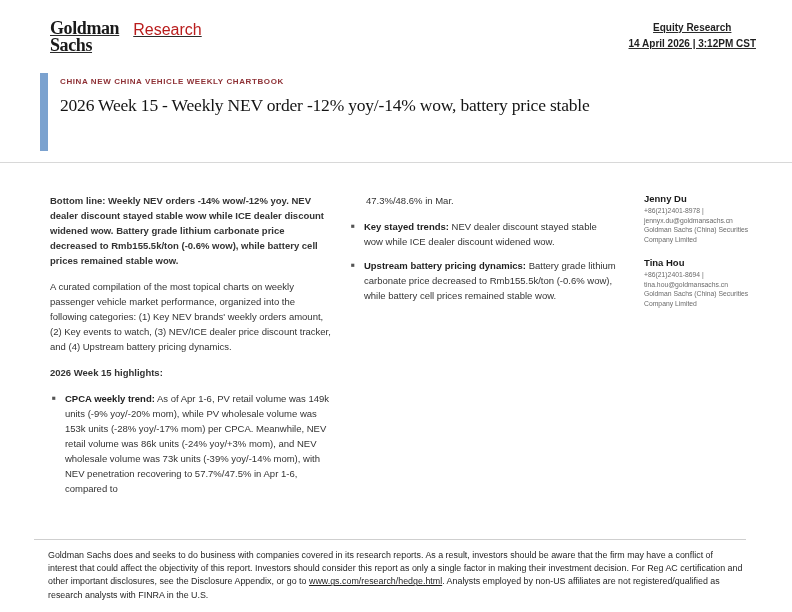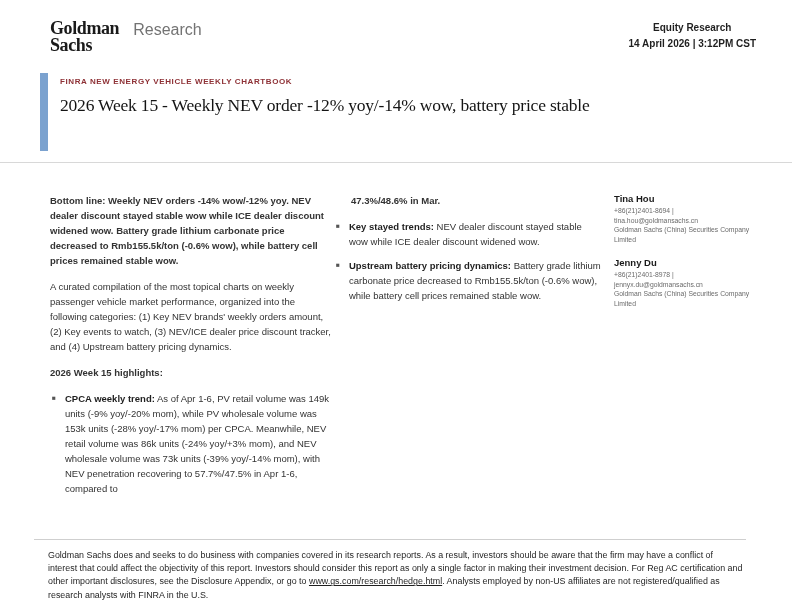--- a/index.html
+++ b/index.html
@@ -10,30 +10,31 @@
     color:#2b2b2b;
     position:relative;
     overflow:hidden;
   }
   .page { width:792px; height:612px; position:relative; }
 
   
   .topbar {
     display:flex; justify-content:space-between; align-items:flex-start;
     padding:20px 36px 0 50px;
+    text-decoration:underline;
   }
   .brand { display:flex; align-items:flex-start; gap:14px; }
   .gs-logo {
     font-family:"Liberation Serif", serif;
     font-weight:bold; font-size:18px; line-height:0.92;
     letter-spacing:-0.4px; color:#1a1a1a;
   }
   .gs-logo span { display:block; }
   .division {
-    font-size:16px; color:#737373; line-height:1; margin-top:2px;
+    font-size:16px; color:#b91c1c; line-height:1; margin-top:2px;
     font-family:"Liberation Sans", sans-serif; font-weight:normal;
   }
   .pub-meta { text-align:center; line-height:1.55; }
   .pub-type { font-size:10px; font-weight:bold; color:#1f1f1f; }
   .pub-date { font-size:10px; font-weight:bold; color:#1f1f1f; }
 
   
   .masthead { display:flex; margin:20px 36px 0 40px; min-height:78px; }
   .accent-bar { width:8px; background:#7ba2cf; flex:0 0 8px; }
   .masthead-text { padding:4px 0 0 12px; }
@@ -44,36 +45,36 @@
   .title {
     font-family:"Liberation Serif", serif;
     font-weight:normal; font-size:17.5px; color:#141414;
     margin-top:9px; letter-spacing:-0.2px;
   }
 
   .rule-full { border:0; border-top:1px solid #d8d8d8; width:100%; margin-top:11px; }
 
   
   .columns {
-    display:flex; padding:30px 36px 0 50px; 
+    display:flex; padding:30px 36px 0 50px; gap:15px;
   }
   .col-1 { width:284px; flex:0 0 284px; }
   .col-2 { width:268px; flex:0 0 268px; }
   .col-3 { flex:1; padding-left:12px; }
   .col p, .col .bullet { font-size:9.5px; line-height:1.58; color:#333; }
   .lead { font-weight:bold; color:#1f1f1f; }
   .col p { margin-bottom:11px; }
   .subhead { font-weight:bold; color:#1f1f1f; margin-bottom:8px; }
   .bullet { display:flex; margin-bottom:9px; }
   .bullet .marker {
     flex:0 0 auto; font-size:6.5px; line-height:1; color:#555;
     margin:4px 9px 0 2px;
   }
   .bullet .bullet-text b { color:#1f1f1f; }
-  .cont { padding-left:17px;font-weight:bold; }
+  .cont { padding-left:17px; }
 
   
   .author { margin-bottom:13px; }
   .author .name { font-size:9.5px; font-weight:bold; color:#1a1a1a; margin-bottom:2px; }
   .author .detail { font-size:6.8px; color:#6b6b6b; line-height:1.4; }
 
   
   .footer { position:absolute; left:0; right:12px; bottom:10px; }
   .footer-rule { border:0; border-top:1px solid #cfcfcf; margin:0 34px 0 34px; }
   .disclaimer {
@@ -97,21 +98,21 @@
     </div>
     <div class="pub-meta">
       <div class="pub-type">Equity Research</div>
       <div class="pub-date">14 April 2026 | 3:12PM CST</div>
     </div>
   </header>
 
   <section class="masthead">
     <div class="accent-bar"></div>
     <div class="masthead-text">
-      <div class="eyebrow">FINRA NEW ENERGY VEHICLE WEEKLY CHARTBOOK</div>
+      <div class="eyebrow">CHINA NEW CHINA VEHICLE WEEKLY CHARTBOOK</div>
       <h1 class="title">2026 Week 15 - Weekly NEV order -12% yoy/-14% wow, battery price stable</h1>
     </div>
   </section>
 
   <hr class="rule-full">
 
   <main class="columns">
 
     <div class="col col-1">
       <p class="lead">Bottom line: Weekly NEV orders -14% wow/-12% yoy. NEV dealer discount stayed stable wow while ICE dealer discount widened wow. Battery grade lithium carbonate price decreased to Rmb155.5k/ton (-0.6% wow), while battery cell prices remained stable wow.</p>
@@ -134,29 +135,29 @@
       </div>
 
       <div class="bullet">
         <span class="marker">■</span>
         <span class="bullet-text"><b>Upstream battery pricing dynamics:</b><span> Battery grade lithium carbonate price decreased to Rmb155.5k/ton (-0.6% wow), while battery cell prices remained stable wow.</span></span>
       </div>
     </div>
 
     <aside class="col col-3">
       <div class="author">
+        <div class="name">Jenny Du</div>
+        <div class="detail">+86(21)2401-8978 |</div>
+        <div class="detail">jennyx.du@goldmansachs.cn</div>
+        <div class="detail">Goldman Sachs (China) Securities Company Limited</div>
+      </div>
+      <div class="author">
         <div class="name">Tina Hou</div>
         <div class="detail">+86(21)2401-8694 |</div>
         <div class="detail">tina.hou@goldmansachs.cn</div>
-        <div class="detail">Goldman Sachs (China) Securities Company Limited</div>
-      </div>
-      <div class="author">
-        <div class="name">Jenny Du</div>
-        <div class="detail">+86(21)2401-8978 |</div>
-        <div class="detail">jennyx.du@goldmansachs.cn</div>
         <div class="detail">Goldman Sachs (China) Securities Company Limited</div>
       </div>
     </aside>
 
   </main>
 
   <footer class="footer">
     <hr class="footer-rule">
     <p class="disclaimer"><span>Goldman Sachs does and seeks to do business with companies covered in its research reports. As a result, investors should be aware that the firm may have a conflict of interest that could affect the objectivity of this report. Investors should consider this report as only a single factor in making their investment decision. For Reg AC certification and other important disclosures, see the Disclosure Appendix, or go to </span><a href="#">www.gs.com/research/hedge.html</a><span>. Analysts employed by non-US affiliates are not registered/qualified as research analysts with FINRA in the U.S.</span></p>
   </footer>

